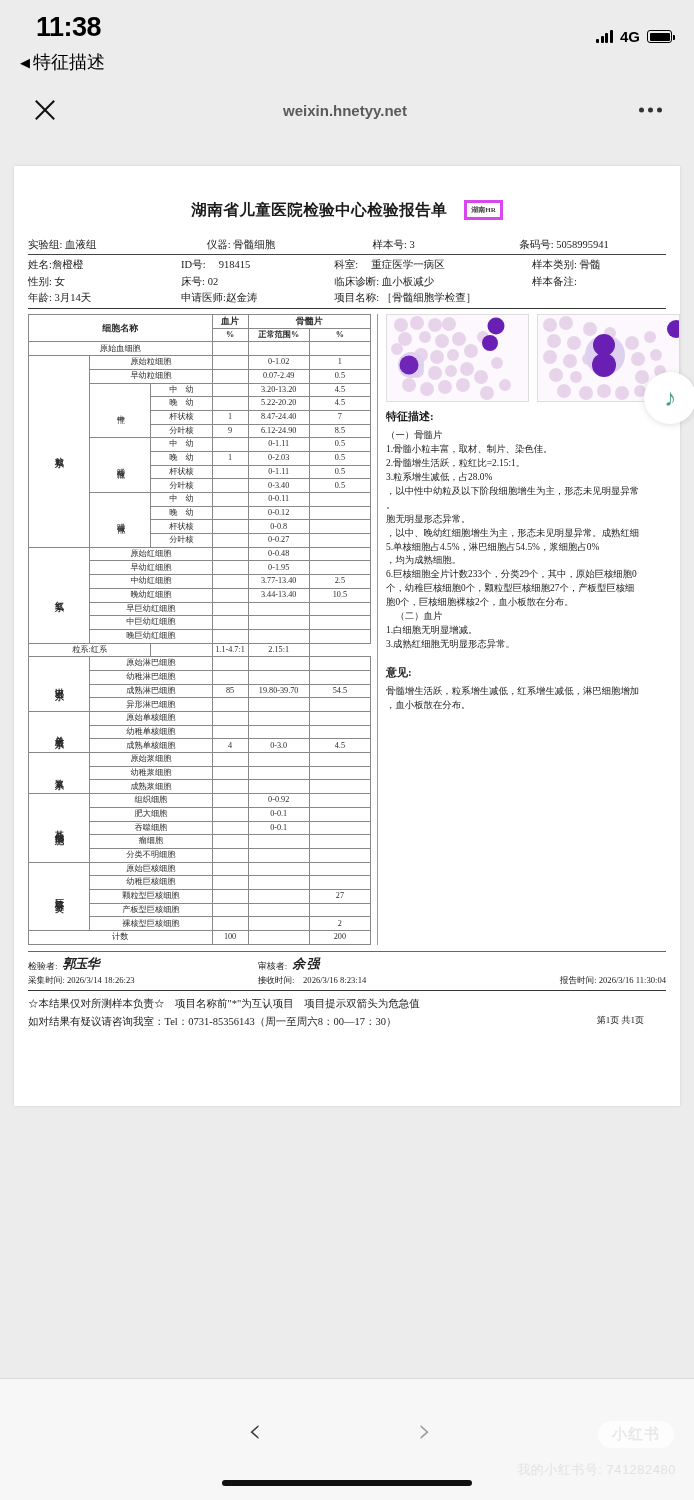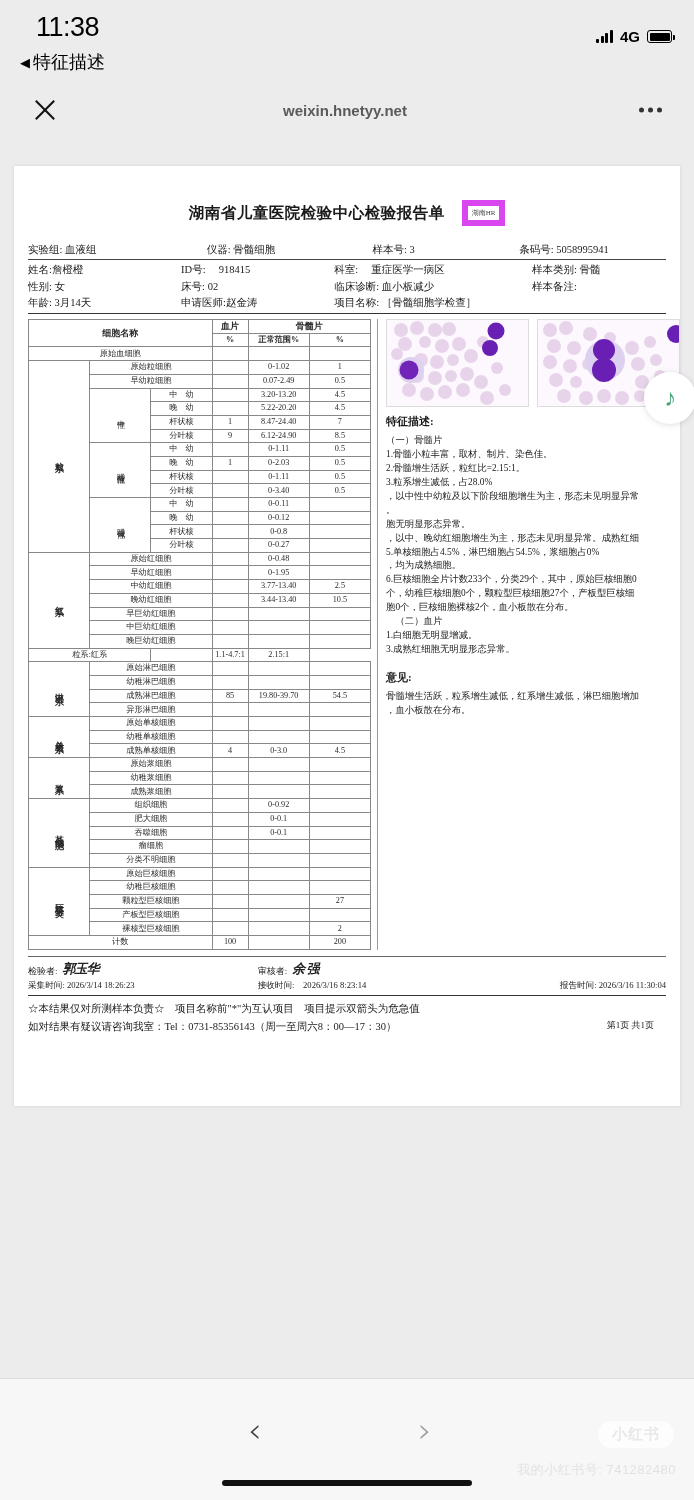--- a/index.html
+++ b/index.html
@@ -6,21 +6,21 @@
   html,body { width:694px; height:1500px; }
   body {
     font-family:"Liberation Sans","DejaVu Sans",sans-serif;
     background:#ececec;
     overflow:hidden;
     position:relative;
   }
 
   
   .statusbar { height:80px; position:relative; }
-  .sb-time { position:absolute; left:36px; top:12px; font-size:27px; font-weight:normal; letter-spacing:-0.5px; color:#000; }
+  .sb-time { position:absolute; left:36px; top:12px; font-size:27px; font-weight:bold; letter-spacing:-0.5px; color:#000; }
   .sb-back { position:absolute; left:20px; top:50px; font-size:18px; color:#000; display:flex; align-items:center; gap:3px; }
   .sb-tri { font-size:13px; }
   .sb-right { position:absolute; right:22px; top:28px; display:flex; align-items:center; gap:7px; }
   .bars { display:flex; align-items:flex-end; gap:1.5px; height:12px; }
   .bars i { display:block; width:3px; background:#000; border-radius:1px; }
   .bars i:nth-child(1){height:4px;} .bars i:nth-child(2){height:7px;}
   .bars i:nth-child(3){height:10px;} .bars i:nth-child(4){height:13px;}
   .net { font-size:15px; font-weight:bold; }
   .batt { width:25px; height:13px; border:1.5px solid #000; border-radius:3px; padding:1.5px; position:relative; }
   .batt::after{content:"";position:absolute;right:-4px;top:4px;width:2px;height:5px;background:#000;border-radius:0 1px 1px 0;}
@@ -33,21 +33,21 @@
   .nav-close::before{transform:rotate(45deg);} .nav-close::after{transform:rotate(-45deg);}
   .nav-url { position:absolute; left:0; right:4px; top:50%; transform:translateY(-50%); text-align:center; font-size:15px; font-weight:bold; color:#5a5a5a;}
   .nav-more { position:absolute; right:32px; top:50%; transform:translateY(-50%); display:flex; gap:4px; cursor:pointer;}
   .nav-more i{width:5px;height:5px;border-radius:50%;background:#333;display:block;}
 
   
   .doc-wrap { position:absolute; left:14px; top:166px; width:666px; height:940px; background:#fff; box-shadow:0 0 3px rgba(0,0,0,0.12); }
   .doc { padding:0 14px; font-family:"Liberation Serif","DejaVu Serif",serif; color:#1a1a1a; }
 
   .rep-title { text-align:center; padding-top:34px; font-size:15.5px; font-weight:bold; letter-spacing:0.5px; position:relative; }
-  .rep-stamp { display:inline-block; border:6px solid #d946ef; font-size:7px; padding:2px 4px; vertical-align:3px; margin-left:17px; letter-spacing:0; font-weight:normal; color:#444;}
+  .rep-stamp { display:inline-block; border:3px solid #d946ef; font-size:7px; padding:2px 4px; vertical-align:3px; margin-left:17px; letter-spacing:0; font-weight:bold; color:#444;}
 
   .meta { margin-top:16px; font-size:10.5px; line-height:1.55; }
   .meta-r1 { display:flex; border-bottom:1px solid #444; padding-bottom:1px; }
   .meta-r1 > div:nth-child(1){width:28%;}
   .meta-r1 > div:nth-child(2){width:26%;}
   .meta-r1 > div:nth-child(3){width:23%;}
   .meta-r1 > div:nth-child(4){width:23%;}
   .meta-grid { display:flex; border-bottom:1.4px solid #333; padding-top:2px; padding-bottom:2px;}
   .mg-col { }
   .mg-col:nth-child(1){width:24%;}
@@ -82,21 +82,21 @@
   
   .sig { margin-top:6px; border-top:1px solid #666; padding-top:3px; font-size:9px; display:flex; }
   .sig .s1{width:36%; display:flex; align-items:flex-end;}
   .sig .s2{width:36%; display:flex; align-items:flex-end;}
   .sign-img{ font-family:"Liberation Serif",serif; font-style:italic; font-weight:bold; font-size:13px; color:#222; margin-left:5px; letter-spacing:-1px;}
   .times { font-size:8.6px; display:flex; margin-top:2px; padding-bottom:3px; border-bottom:1.6px solid #333;}
   .times > div:nth-child(1){width:36%;}
   .times > div:nth-child(2){width:38%;}
   .times > div:nth-child(3){width:26%; text-align:right;}
   .notes { font-size:10.5px; line-height:1.7; padding-top:4px; position:relative;}
-  .pgno { position:absolute; right:12px; bottom:2px; font-size:9px;}
+  .pgno { position:absolute; right:22px; bottom:2px; font-size:9px;}
 
   
   .fab { position:absolute; right:-2px; top:372px; width:52px; height:52px; border-radius:50%; background:#fff; box-shadow:0 1px 6px rgba(0,0,0,0.13); display:flex; align-items:center; justify-content:center; cursor:pointer;}
   .fab span{ font-size:24px; color:#47a178; line-height:1;}
 
   
   .bottombar { position:absolute; left:0; bottom:0; width:694px; height:122px; background:#f7f7f7; border-top:1px solid #dcdcdc;}
   .chev { position:absolute; top:34px; font-size:34px; font-weight:200; font-family:"DejaVu Sans",sans-serif; cursor:pointer; line-height:1;}
   .chev.back{ left:248px; color:#3b3b3b;}
   .chev.fwd { left:418px; color:#9b9b9b;}

